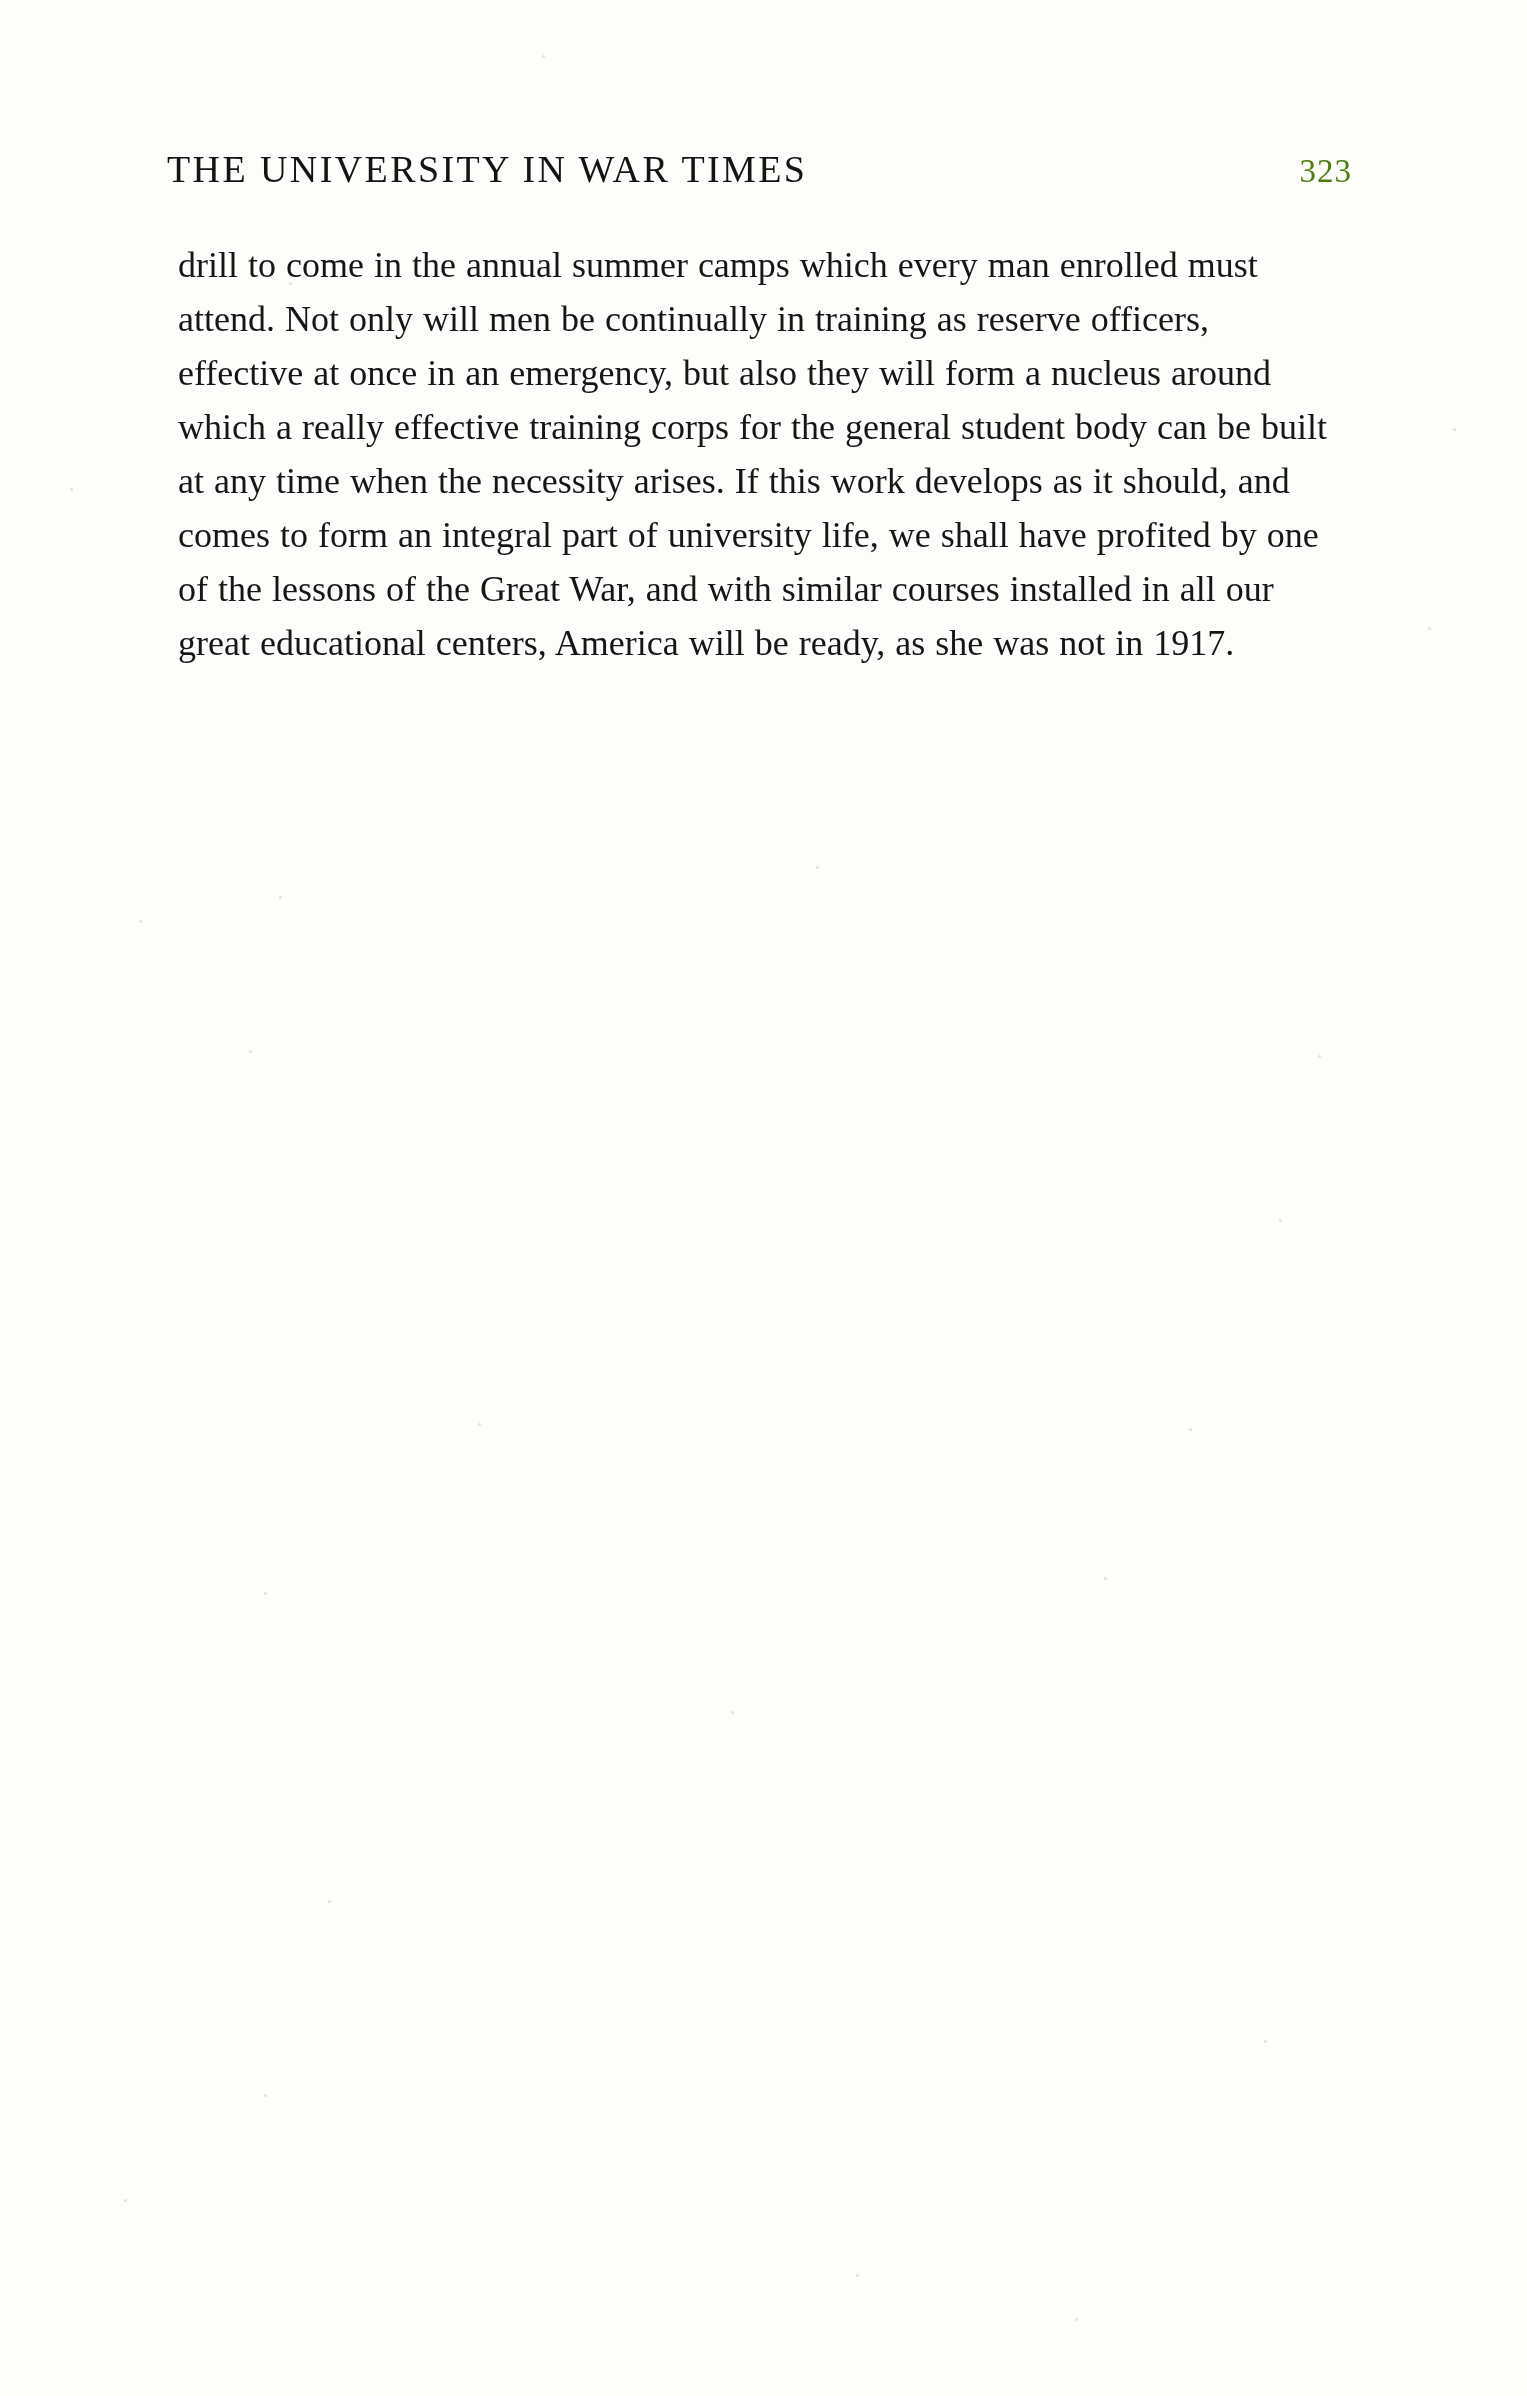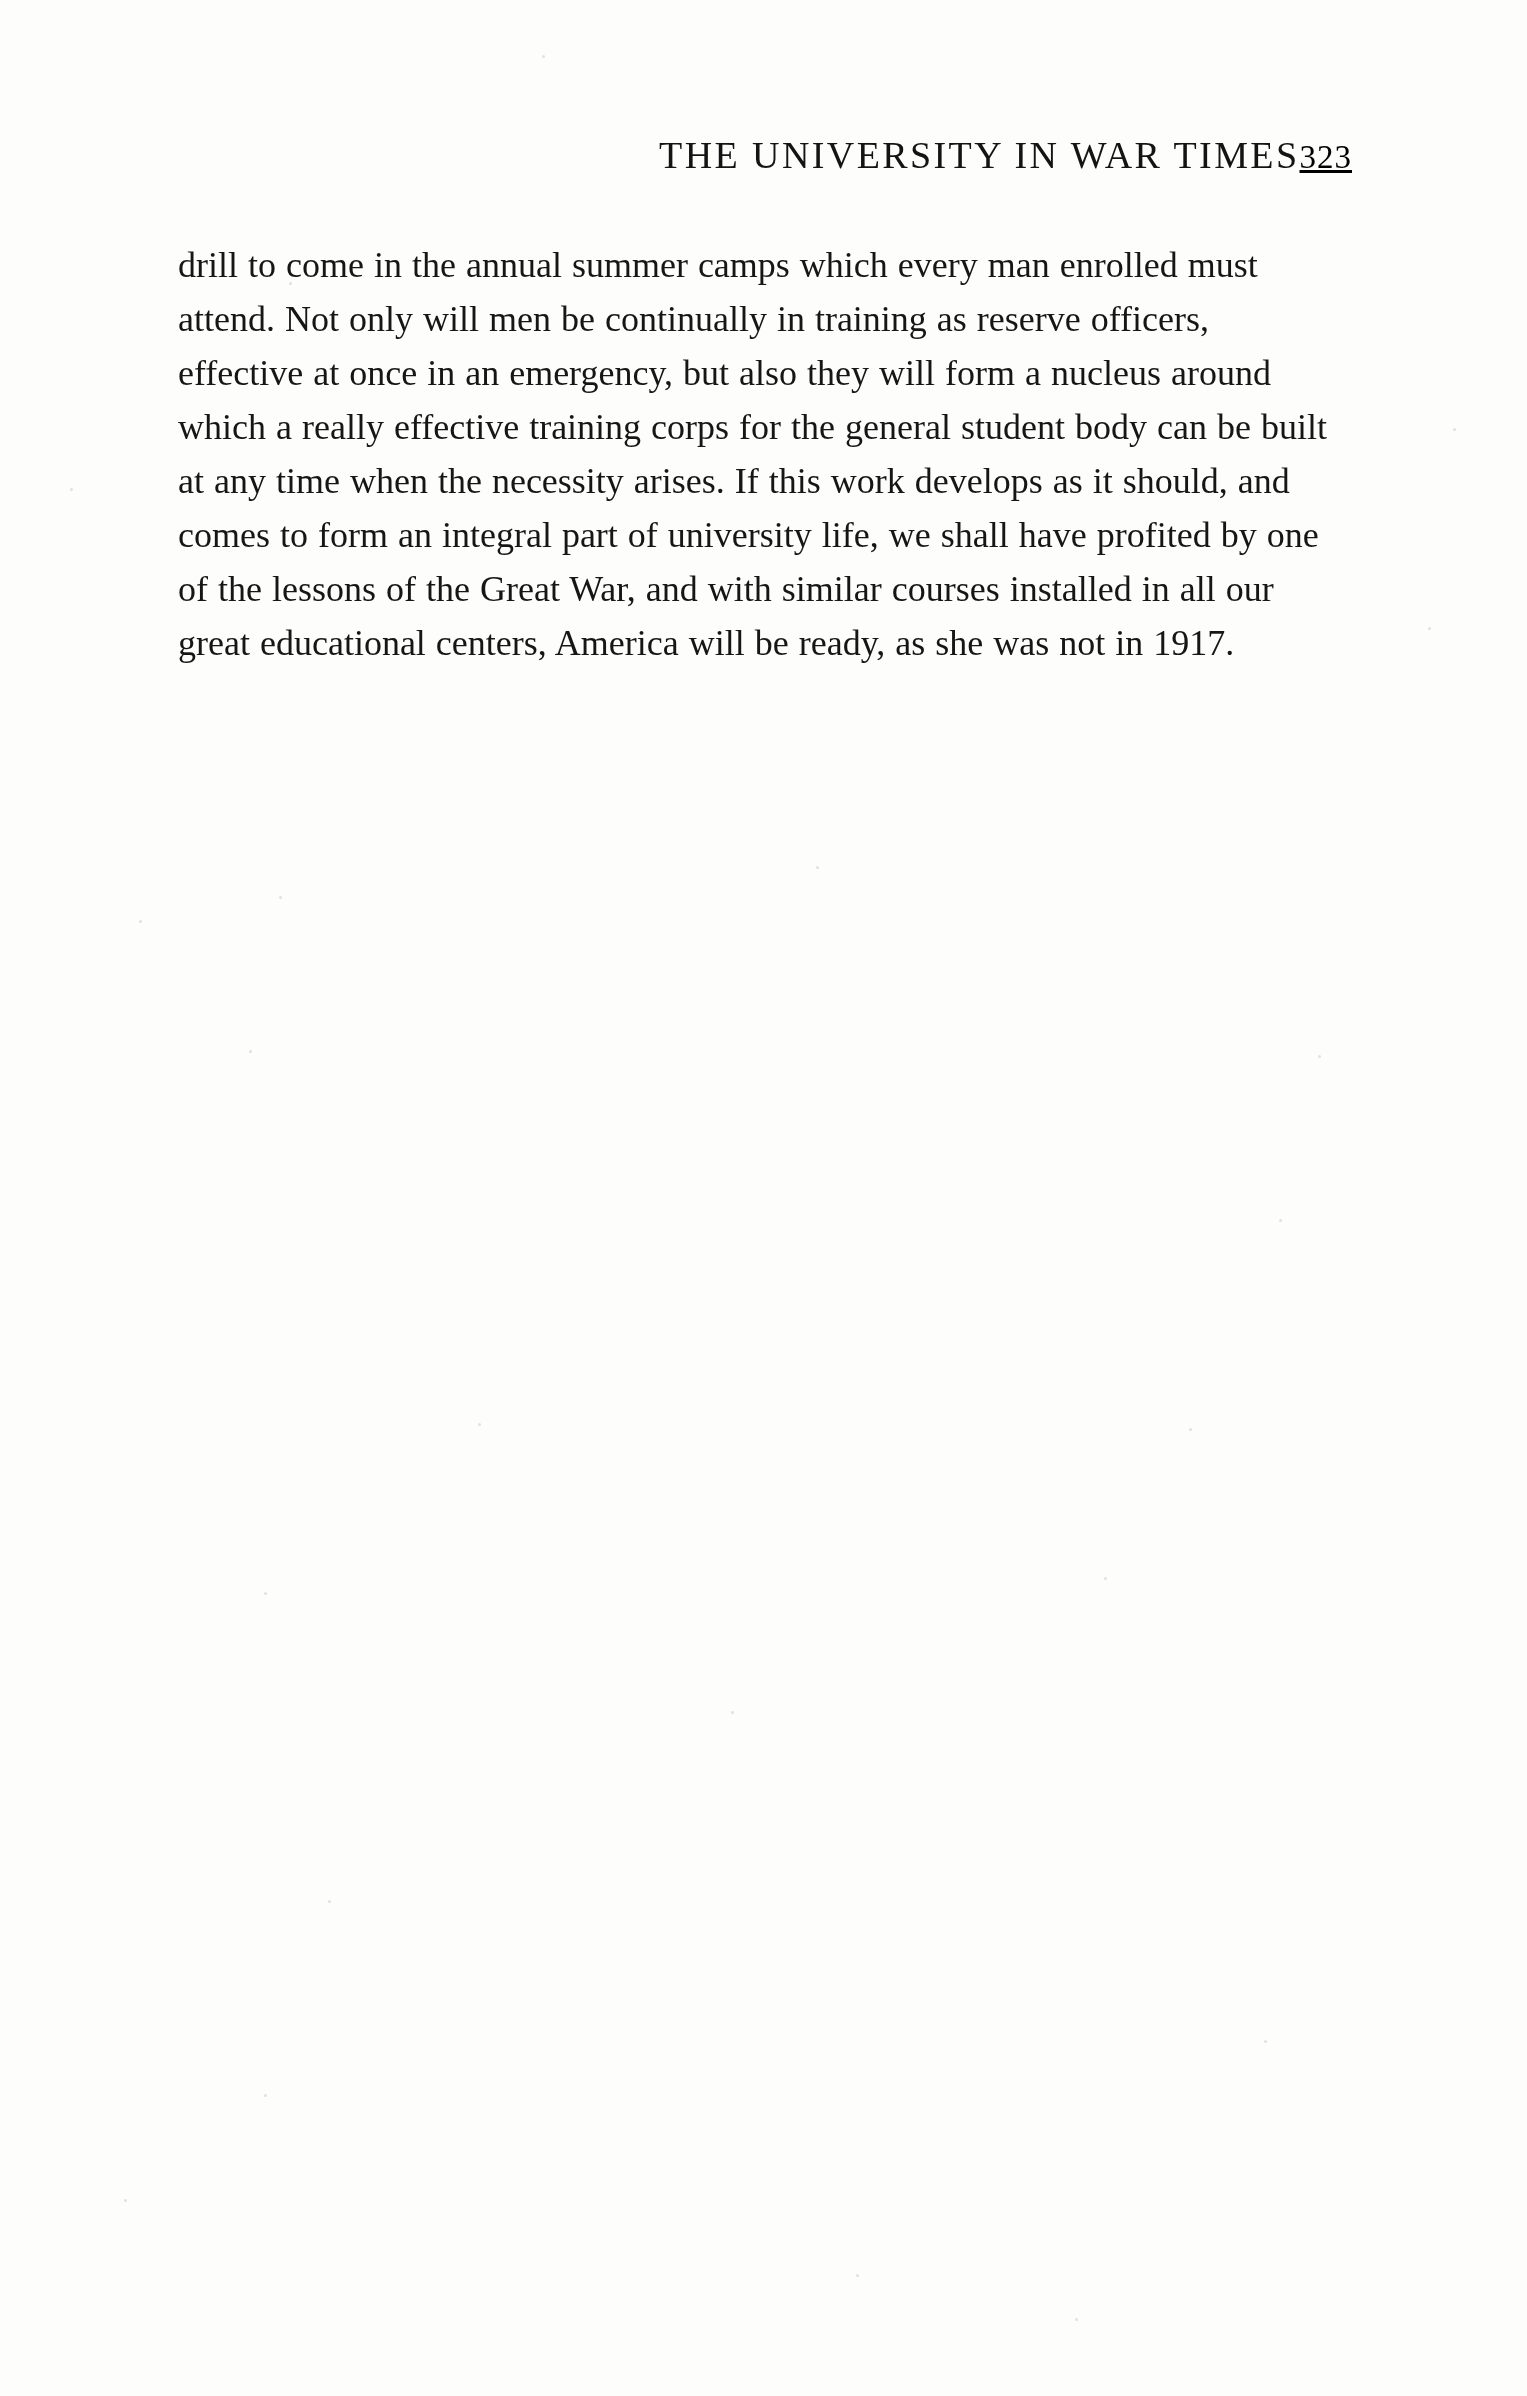--- a/index.html
+++ b/index.html
@@ -24,40 +24,39 @@
   .speckle {
     position: absolute;
     width: 3px;
     height: 3px;
     background: #cfcbc2;
     border-radius: 50%;
     opacity: .55;
   }
   .running-head {
     position: absolute;
-    top: 133px;
+    top: 147px;
     left: 167px;
     right: 167px;
     display: flex;
     align-items: baseline;
-    justify-content: flex-end;
+    justify-content: space-between;
   }
   .running-head .title {
     font-size: 38px;
     letter-spacing: 2.4px;
     font-variant: normal;
     white-space: nowrap;
     color: #141414;
   }
   .running-head .folio {
     font-size: 33px;
     letter-spacing: 1px;
-    color: #000000;
+    color: #4d7c0f;
     padding-right: 8px;
-    text-decoration: underline;
   }
   .body-block {
     position: absolute;
     top: 227px;
     left: 167px;
     width: 1182px;
   }
   .body-block p {
     margin: 11px;
     font-size: 36px;

